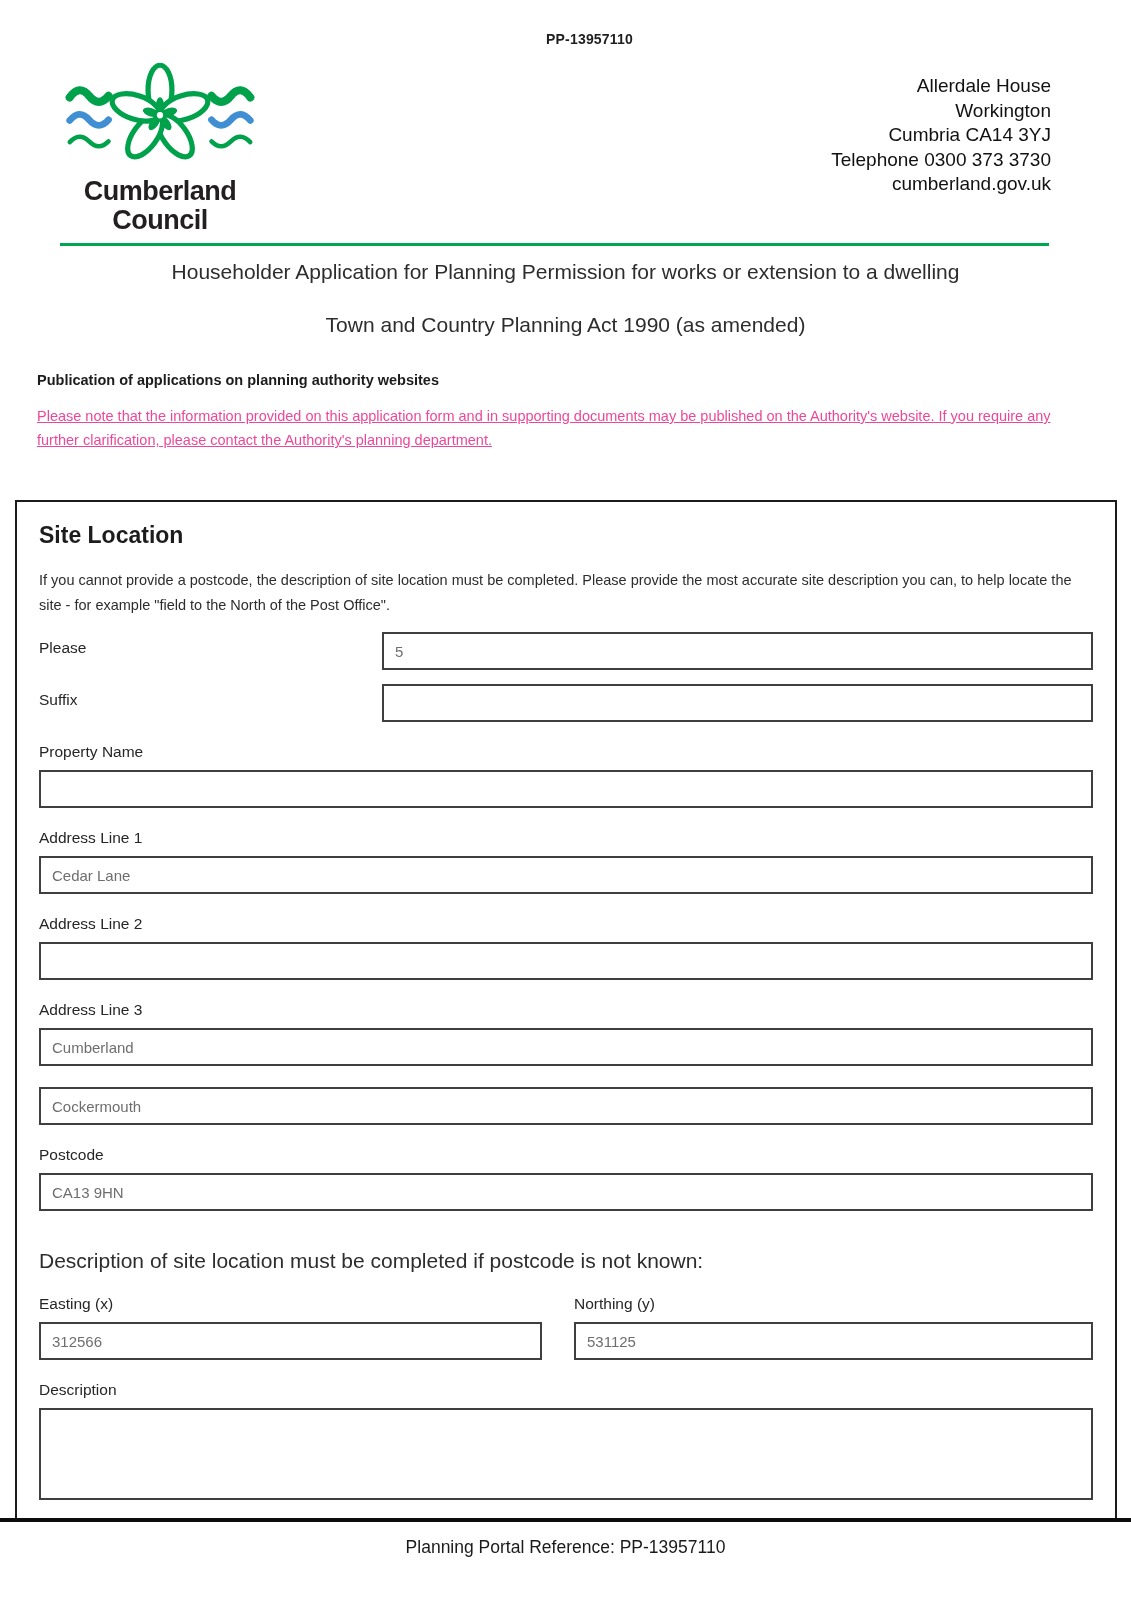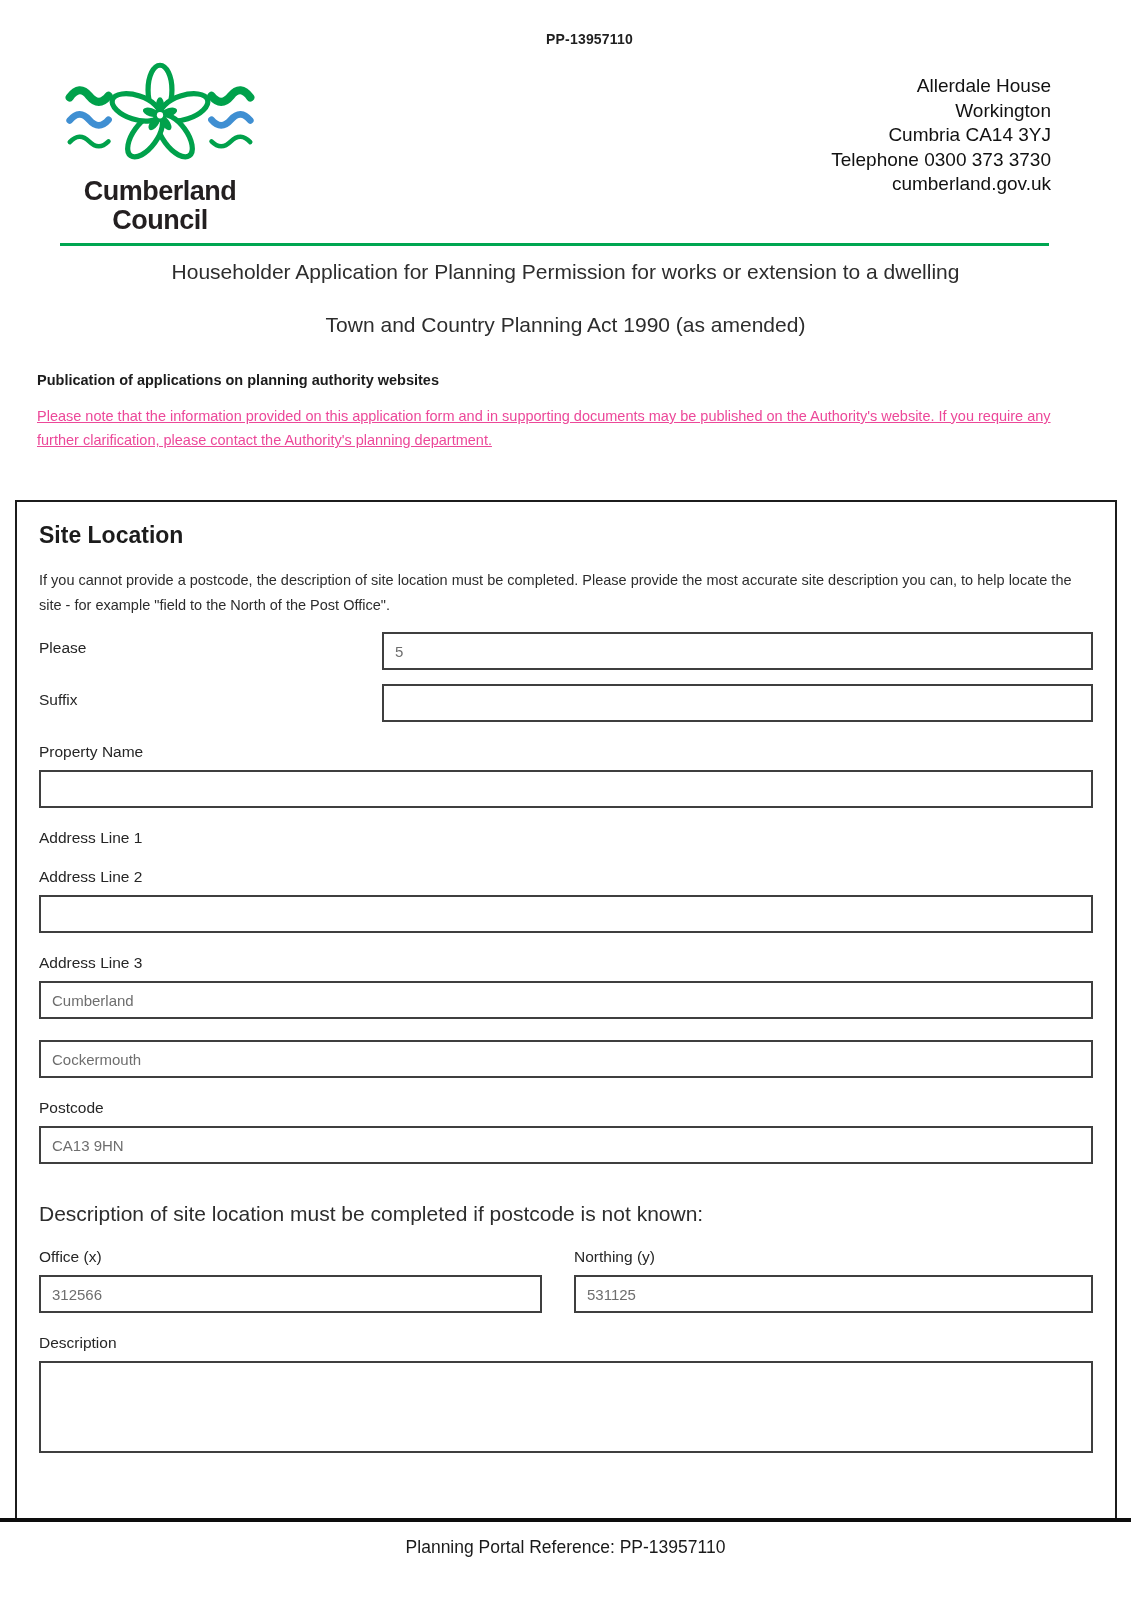--- a/index.html
+++ b/index.html
@@ -138,20 +138,21 @@
       </div>
   </div>
 
   <div class="stacked-row">
     <div class="field-label">Property Name</div>
     <input class="box" type="text" value="" style="">
   </div>
 
   <div class="stacked-row">
     <div class="field-label">Address Line 1</div>
+    <input class="box" type="text" value="Cedar Lane" style="">
   </div>
 
   <div class="stacked-row">
     <div class="field-label">Address Line 2</div>
     <input class="box" type="text" value="" style="">
   </div>
 
   <div class="stacked-row">
     <div class="field-label">Address Line 3</div>
     <input class="box" type="text" value="Cumberland" style="">
@@ -163,21 +164,21 @@
 
   <div class="stacked-row">
     <div class="field-label">Postcode</div>
     <input class="box" type="text" value="CA13 9HN" style="">
   </div>
 
   <div class="desc-heading">Description of site location must be completed if postcode is not known:</div>
 
   <div class="coord-row">
     <div class="coord-col-a">
-      <div class="field-label" style="margin-bottom:9px;">Office (x)</div>
+      <div class="field-label" style="margin-bottom:9px;">Easting (x)</div>
       <input class="box" type="text" value="312566" style="">
     </div>
     <div class="coord-col-b">
       <div class="field-label" style="margin-bottom:9px;">Northing (y)</div>
       <input class="box" type="text" value="531125" style="">
     </div>
   </div>
 
   <div class="stacked-row">
     <div class="field-label">Description</div>

